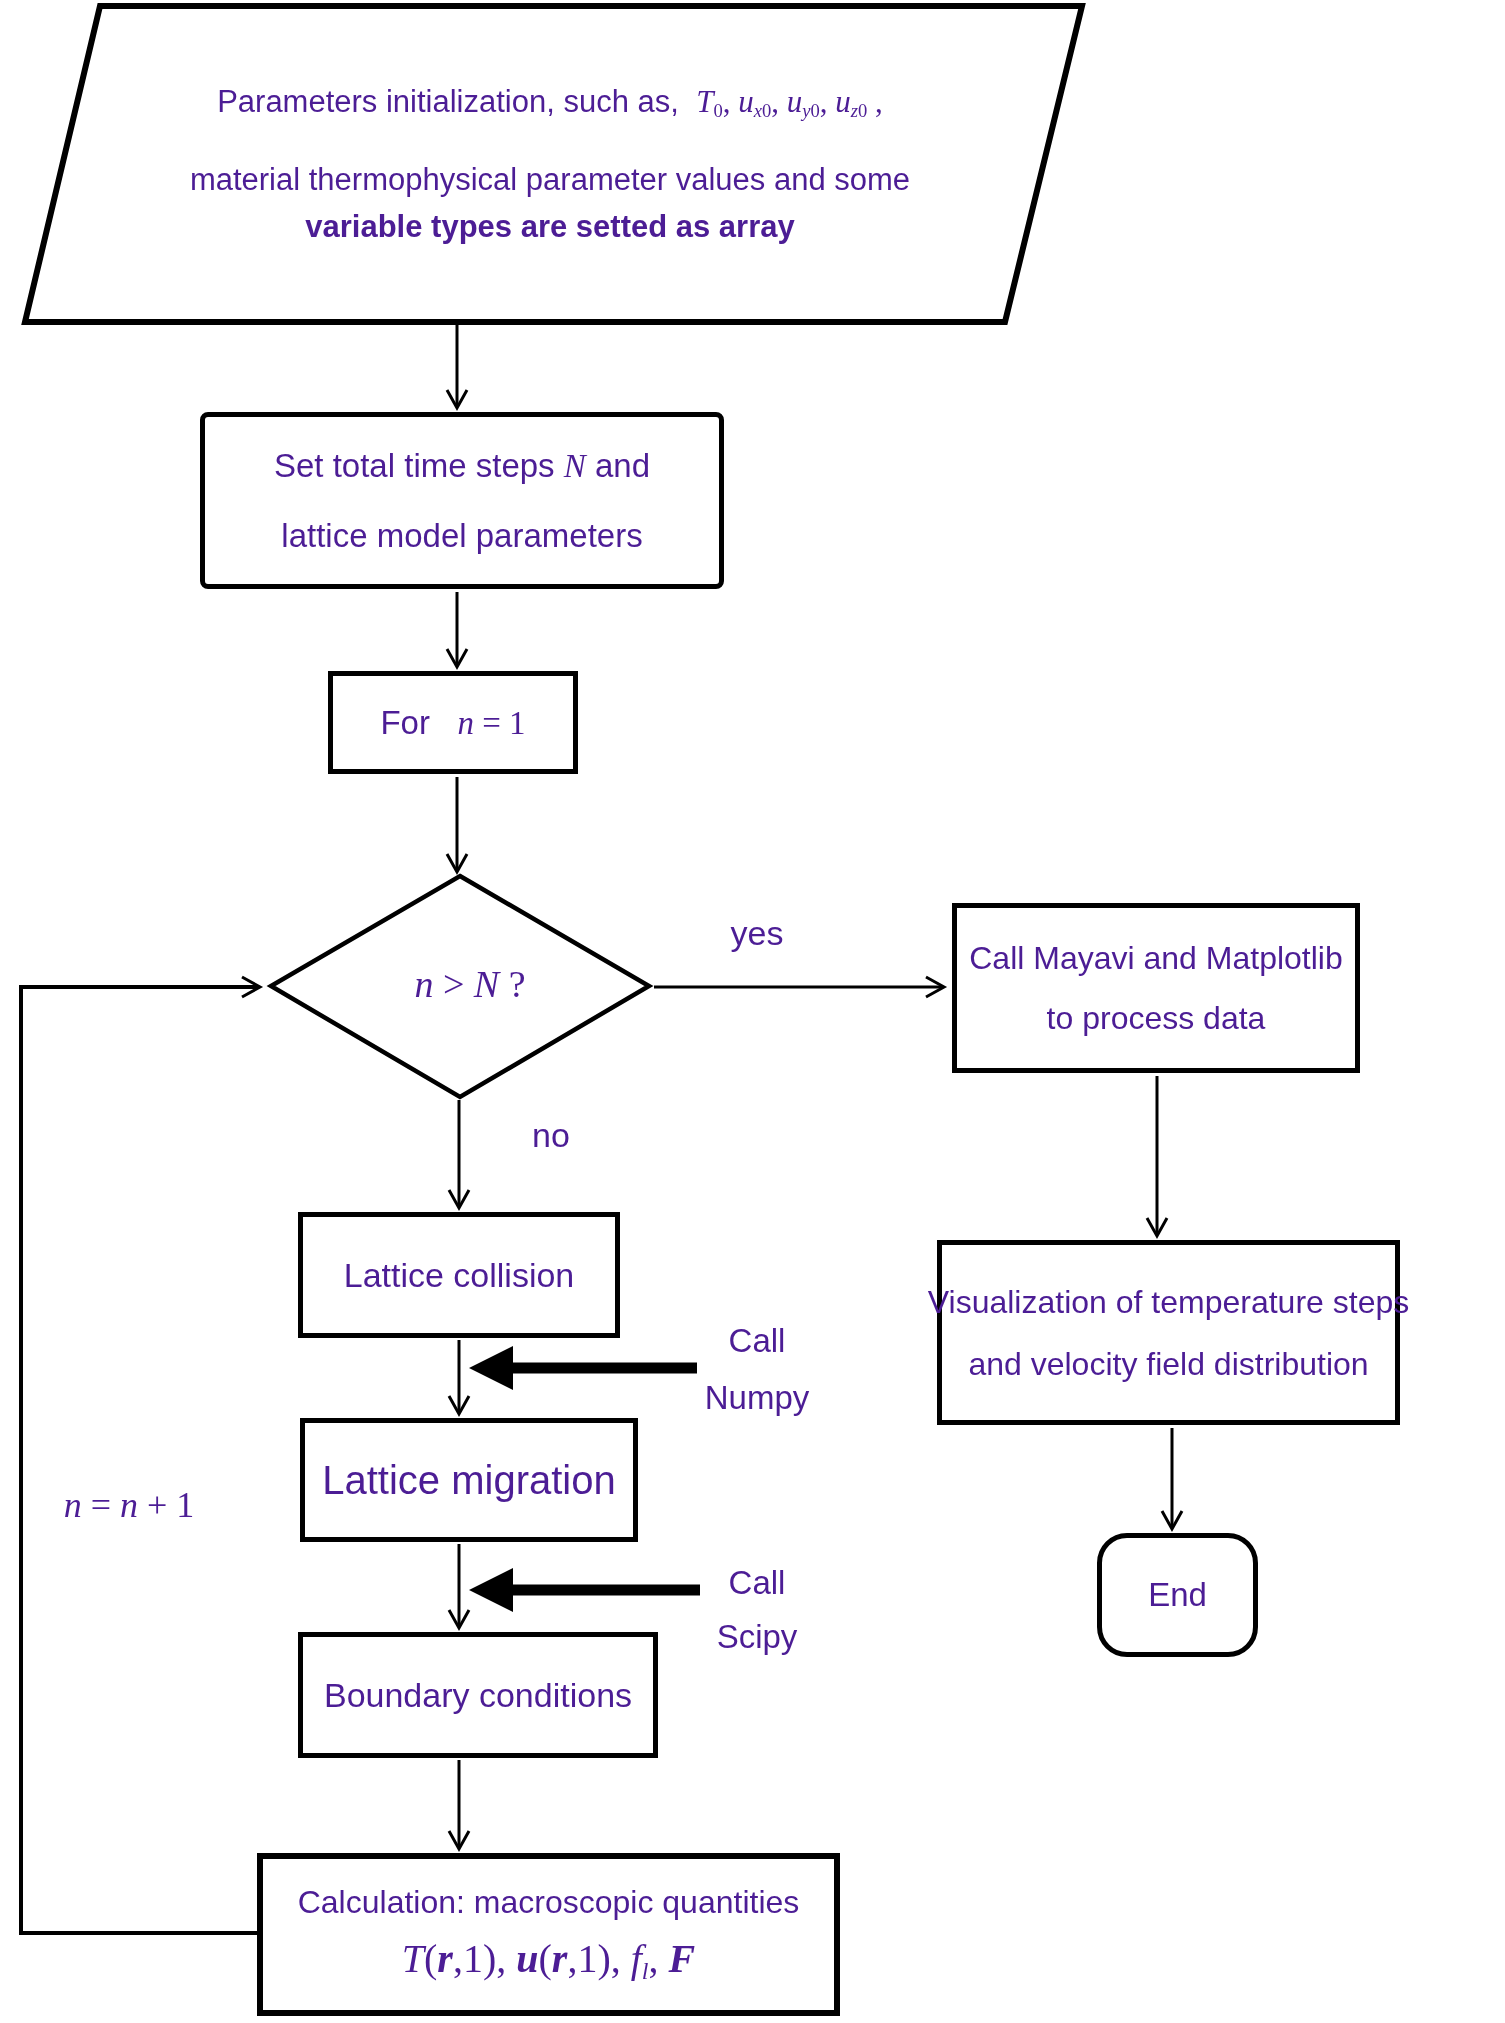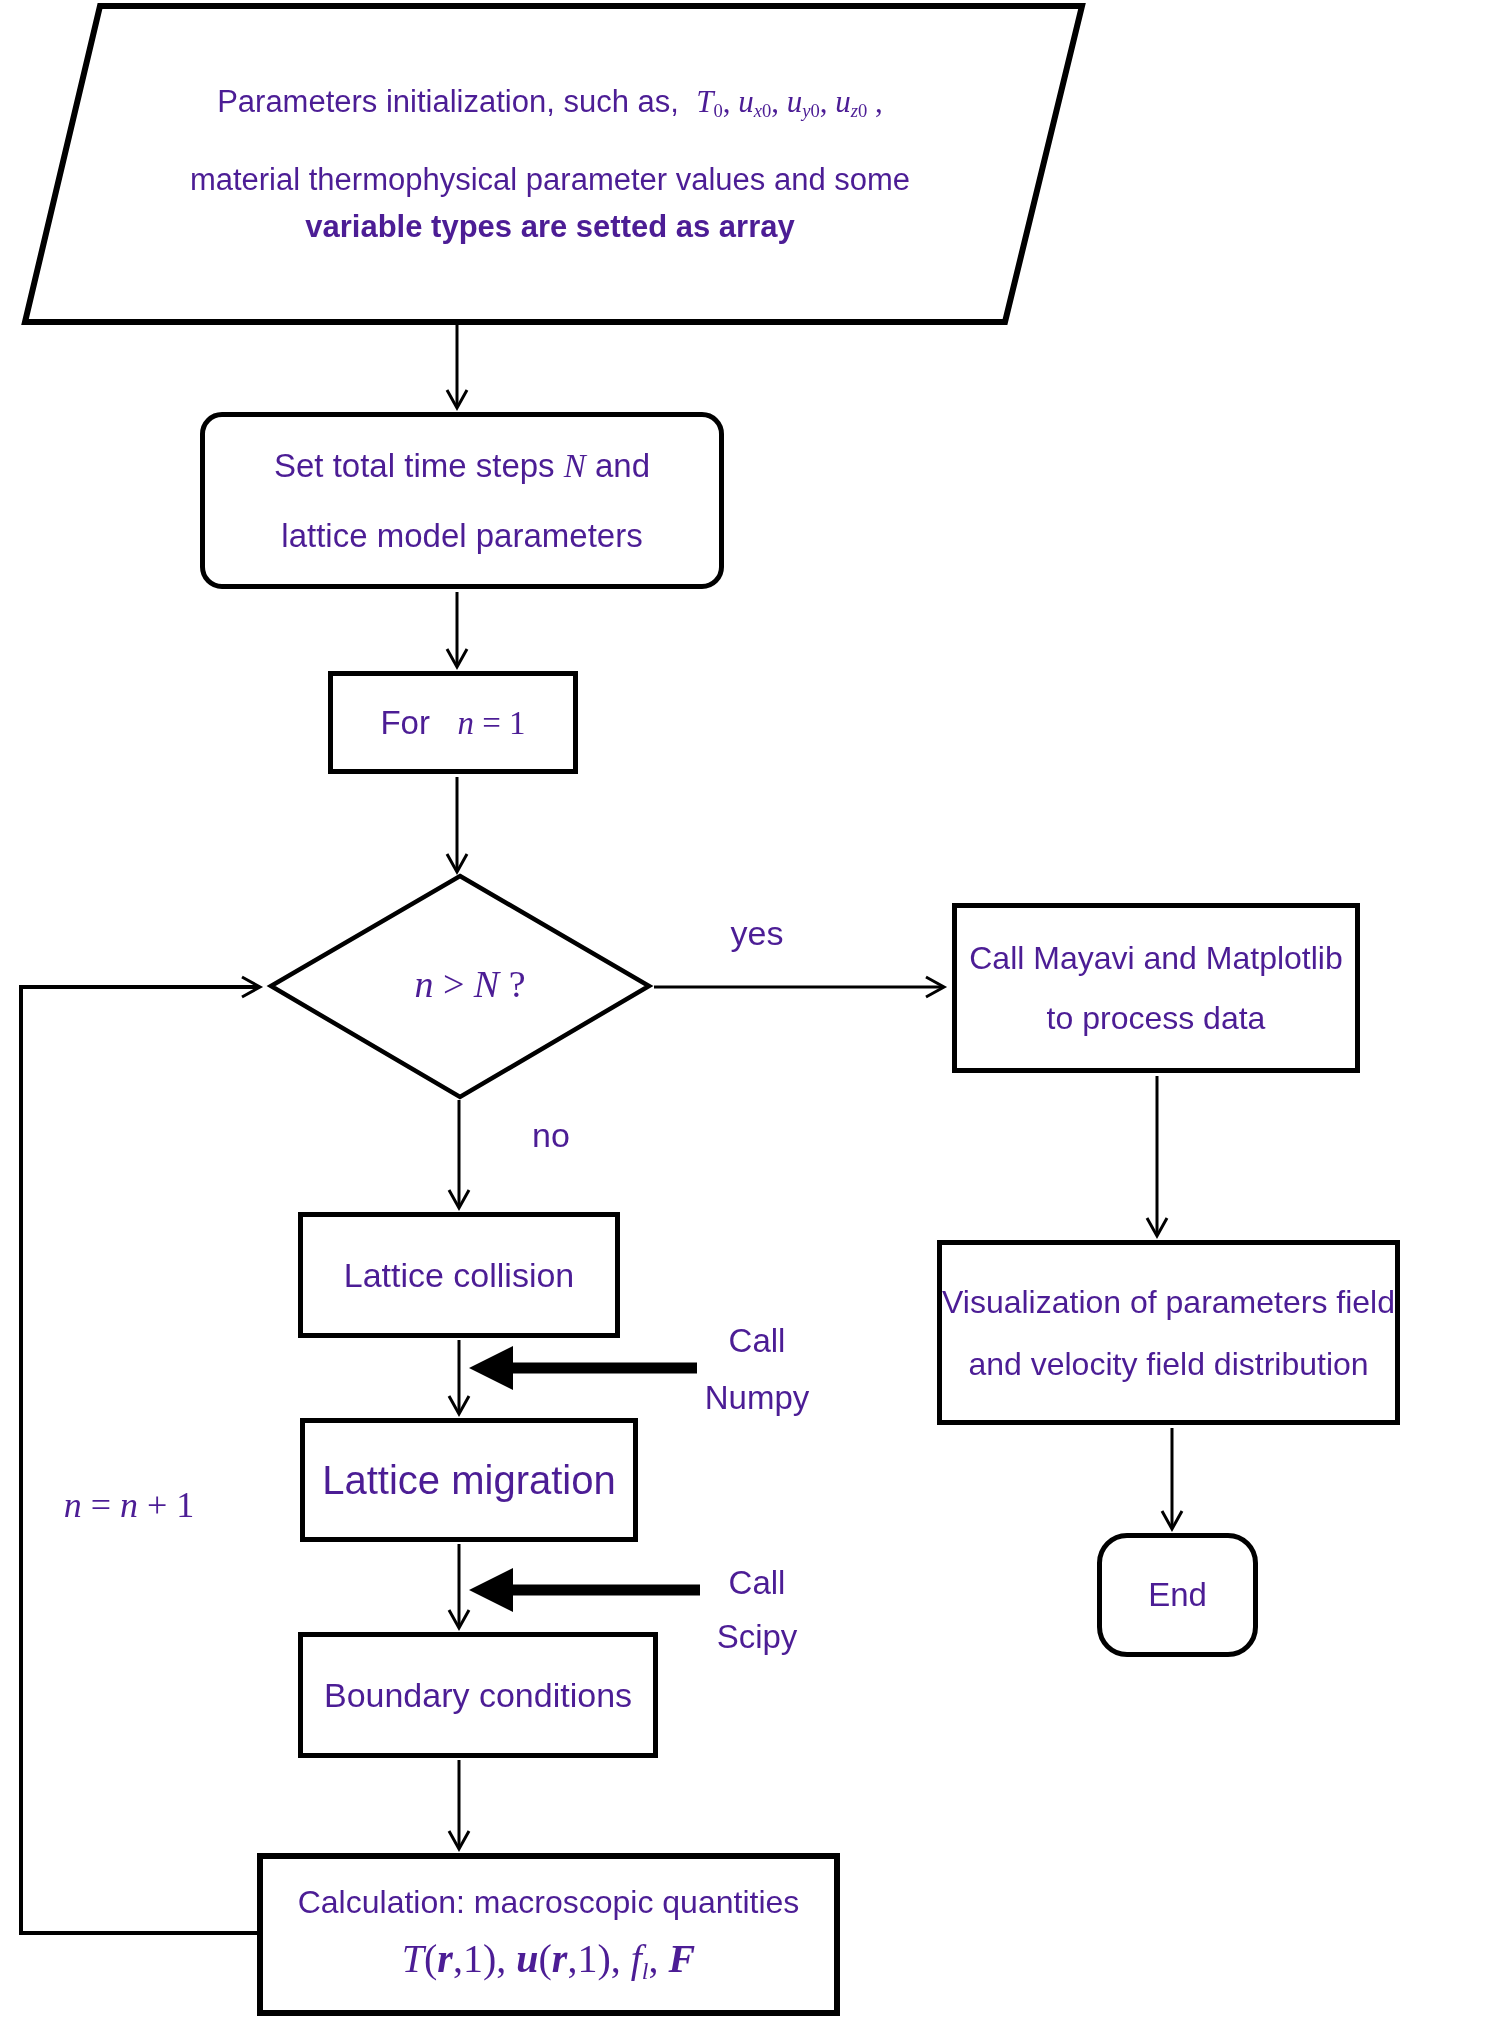--- a/index.html
+++ b/index.html
@@ -1,21 +1,21 @@
 <!DOCTYPE html>
 <html><head>
 <meta charset="utf-8">
 <style>
   html,body{margin:0;padding:0;background:#ffffff;}
   .canvas{position:relative;width:1505px;height:2023px;background:#ffffff;overflow:hidden;
           font-family:"Liberation Sans",sans-serif;color:#4c1d95;}
   .wires{position:absolute;left:0;top:0;width:1505px;height:2023px;}
   .box{position:absolute;background:#fff;border:5px solid #000;box-sizing:border-box;
        display:flex;flex-direction:column;justify-content:center;align-items:center;text-align:center;}
-  .rounded{border-radius:22px;gap:12px;}
+  .rounded{border-radius:8px;gap:12px;}
   .rounded-sm{border-radius:30px;}
   .mline{white-space:pre;}
   .txt{position:absolute;text-align:center;}
   
   .m-n  {font-family:"Liberation Serif",serif;font-style:normal;}
   .m-i  {font-family:"Liberation Serif",serif;font-style:italic;}
   .m-bi {font-family:"Liberation Serif",serif;font-style:italic;font-weight:bold;}
   .m-sans{font-family:"Liberation Sans",sans-serif;}
   .m-subi{font-family:"Liberation Serif",serif;font-style:italic;font-size:0.60em;vertical-align:-0.28em;}
   .m-subn{font-family:"Liberation Serif",serif;font-size:0.60em;vertical-align:-0.28em;}
@@ -80,21 +80,21 @@
 
   <div class="txt" style="left:697px;top:914px;width:120px;font-size:34px;">yes</div>
   <div class="txt" style="left:491px;top:1116px;width:120px;font-size:34px;">no</div>
 
   <div class="box" style="left:952px;top:903px;width:408px;height:170px;font-size:32px;">
     <div class="mline" style="line-height:60px;">Call Mayavi and Matplotlib</div>
     <div class="mline" style="line-height:60px;">to process data</div>
   </div>
 
   <div class="box" style="left:937px;top:1240px;width:463px;height:185px;font-size:32px;">
-    <div class="mline" style="line-height:62px;">Visualization of parameters field</div>
+    <div class="mline" style="line-height:62px;">Visualization of temperature steps</div>
     <div class="mline" style="line-height:62px;">and velocity field distribution</div>
   </div>
 
   <div class="box rounded-sm" style="left:1097px;top:1533px;width:161px;height:124px;font-size:33px;">
     <div class="mline">End</div>
   </div>
 
   <div class="box" style="left:298px;top:1212px;width:322px;height:126px;font-size:34px;">
     <div class="mline">Lattice collision</div>
   </div>

